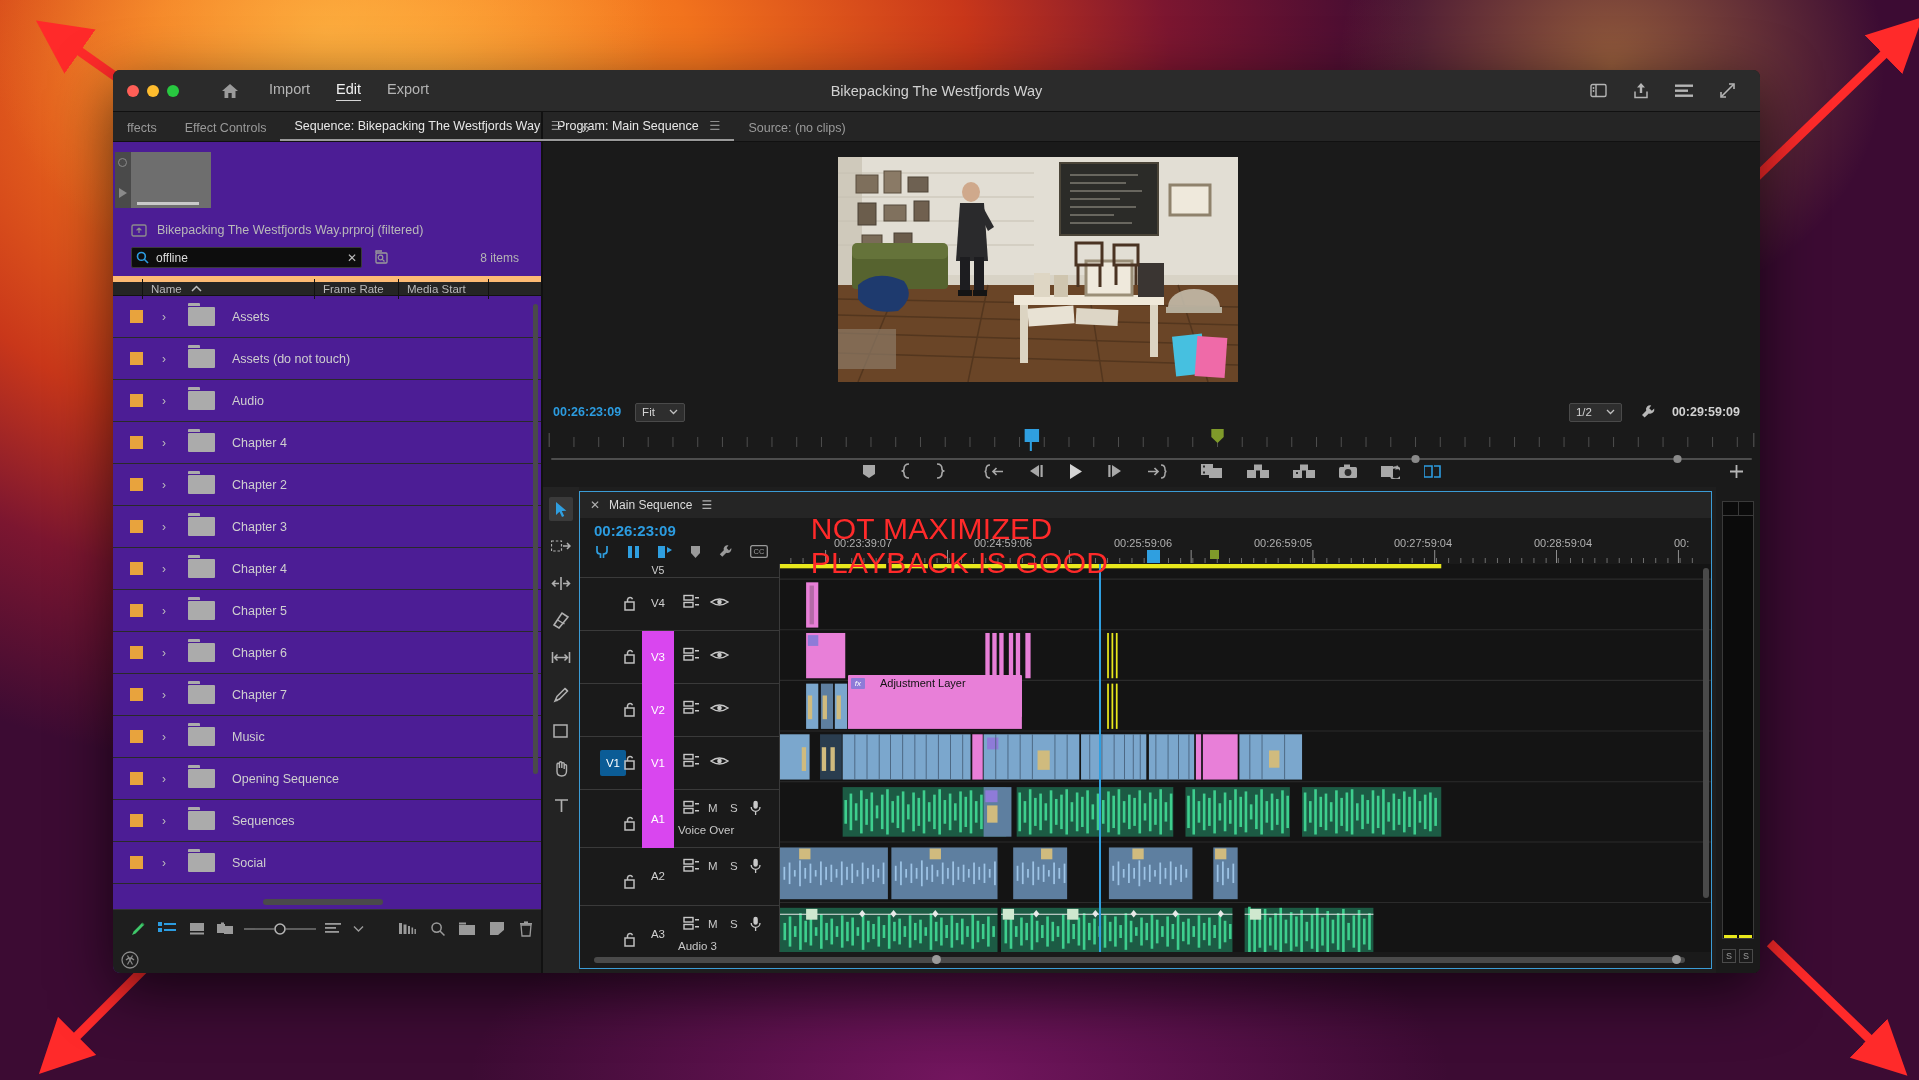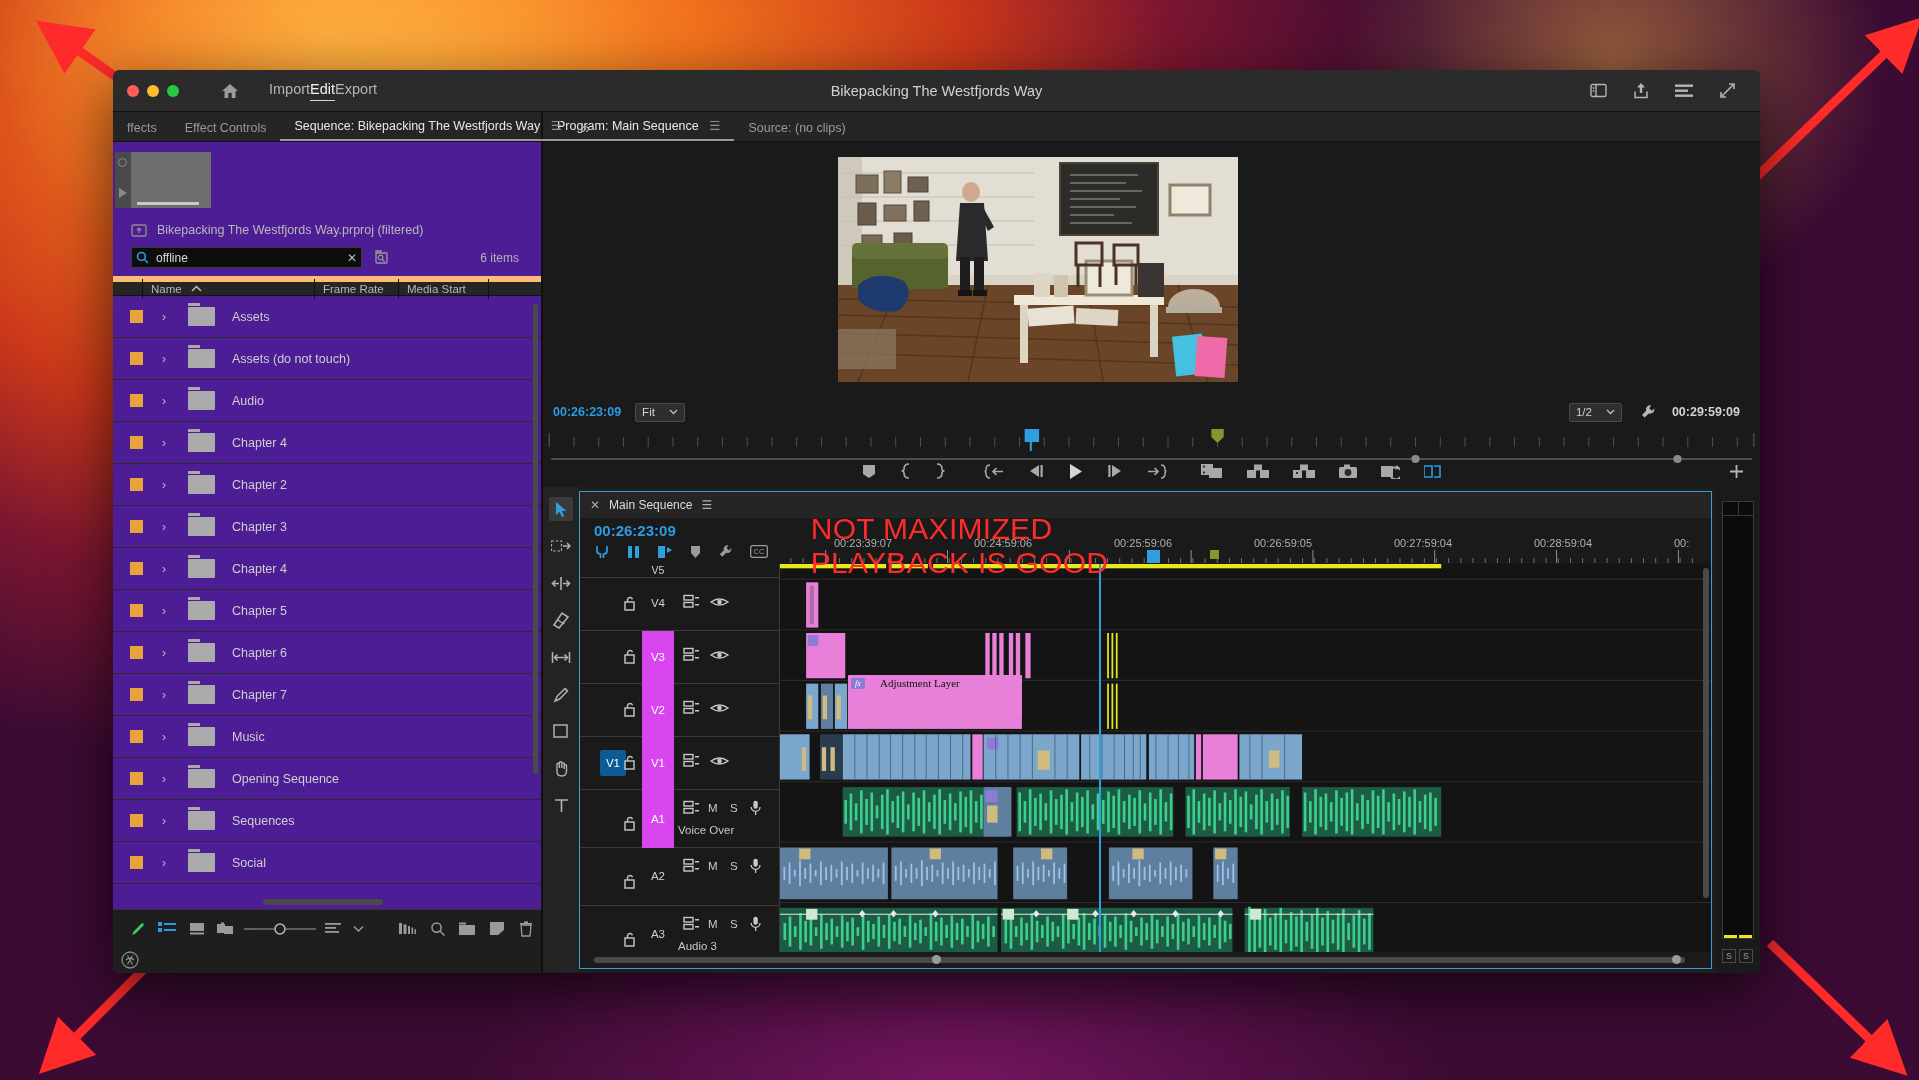--- a/index.html
+++ b/index.html
@@ -43,21 +43,21 @@
   
   #titlebar{
     height:42px; background:#2b2b2b; position:relative;
     display:flex; align-items:center; flex:0 0 42px;
     border-bottom:1px solid #111;
   }
   .traffic{ display:flex; gap:8px; margin-left:14px; }
   .tl{ width:12px;height:12px;border-radius:50%; }
   .tl.r{background:#ff5f57;} .tl.y{background:#febc2e;} .tl.g{background:#28c840;}
   #homebtn{ margin-left:38px; width:26px;height:26px; display:flex;align-items:center;justify-content:center; }
-  #navtabs{ display:flex; margin-left:26px; }
+  #navtabs{ display:flex; gap:26px; margin-left:26px; }
   .navtab{ color:#b4b4b4; font-size:14.5px; padding-bottom:3px; }
   .navtab.active{ color:#f0f0f0; border-bottom:1.5px solid #d6d6d6; }
   #wintitle{
     position:absolute; left:0; right:0; text-align:center;
     color:#d2d2d2; font-size:14.5px; pointer-events:none;
   }
   #winicons{ margin-left:auto; display:flex; gap:26px; margin-right:24px; align-items:center; }
 
   
   #body{ flex:1; display:flex; min-height:0; }
@@ -171,21 +171,21 @@
   #tlbody{ flex:1; display:flex; min-height:0; position:relative; overflow:hidden;}
   #thdrs{ width:200px; background:#1a1a1a; flex:0 0 200px; border-right:1px solid #3a3a3a;}
   .trk{ position:relative; border-bottom:1px solid #3a3a3a; }
   .lockbtn{ position:absolute; left:44px; }
   .trkname{ position:absolute; left:62px; width:32px; text-align:center; color:#d0d0d0; font-size:11.5px; }
   .trkname.on{ background:#d946ef; color:#fff; }
   .ctrl{ position:absolute; color:#c8c8c8; font-size:11.5px;}
   .srcbtn{ position:absolute; left:20px; width:26px; text-align:center; background:#0b5c96; color:#fff; font-size:11.5px; border-radius:2px;}
   .custname{ position:absolute; left:98px; color:#c8c8c8; font-size:11.5px;}
 
-  #tracks{ flex:1; position:relative; background:#141414; overflow:hidden;font-family:Liberation Serif, serif;}
+  #tracks{ flex:1; position:relative; background:#141414; overflow:hidden;}
   .clip{ position:absolute; top:1px; bottom:1px; border-radius:1px;}
   .cp{ background:#e87fd8; }
   .fxbadge{
     position:absolute;left:3px;top:3px;width:14px;height:11px;background:#8e7bd8;color:#fff;
     font-size:8px;font-style:italic;display:flex;align-items:center;justify-content:center;border-radius:1px;
   }
   .cliplbl{ position:absolute; left:22px; top:2px; color:#111; font-size:11px;}
   #playhead{ position:absolute; top:0; bottom:0; width:2px; background:#2f9fe0; z-index:20;}
   #playheadTop{ position:absolute; width:13px;height:13px; background:#2f9fe0; }
 
@@ -341,21 +341,21 @@
           <span style="margin-left:auto;color:#bcbcbc;font-size:12px;">✕</span>
         </div>
         <span>
           <svg width="15" height="15" viewBox="0 0 15 15">
               <rect x="2" y="3" width="11" height="10" rx="1" fill="none" stroke="#9a9a9a" stroke-width="1.3"></rect>
               <path d="M2 3 L2 1 L8 1" fill="none" stroke="#9a9a9a" stroke-width="1.3"></path>
               <circle cx="6.5" cy="7.5" r="2.3" fill="none" stroke="#9a9a9a" stroke-width="1.2"></circle>
               <line x1="8.3" y1="9.3" x2="10.5" y2="11.5" stroke="#9a9a9a" stroke-width="1.2"></line>
             </svg>
         </span>
-        <span id="itemcount">6 items</span>
+        <span id="itemcount">8 items</span>
       </div>
 
       <div id="colhdr">
         <div class="chcell" style="width:30px;"></div>
         <div class="chcell" style="width:172px;display:flex;align-items:center;gap:9px;">
           <span>Name</span>
           <span>
             <svg width="11" height="7" viewBox="0 0 11 7">
                 <path d="M1 6 L5.5 1.5 L10 6" fill="none" stroke="#bdbdbd" stroke-width="1.5"></path>
               </svg>

